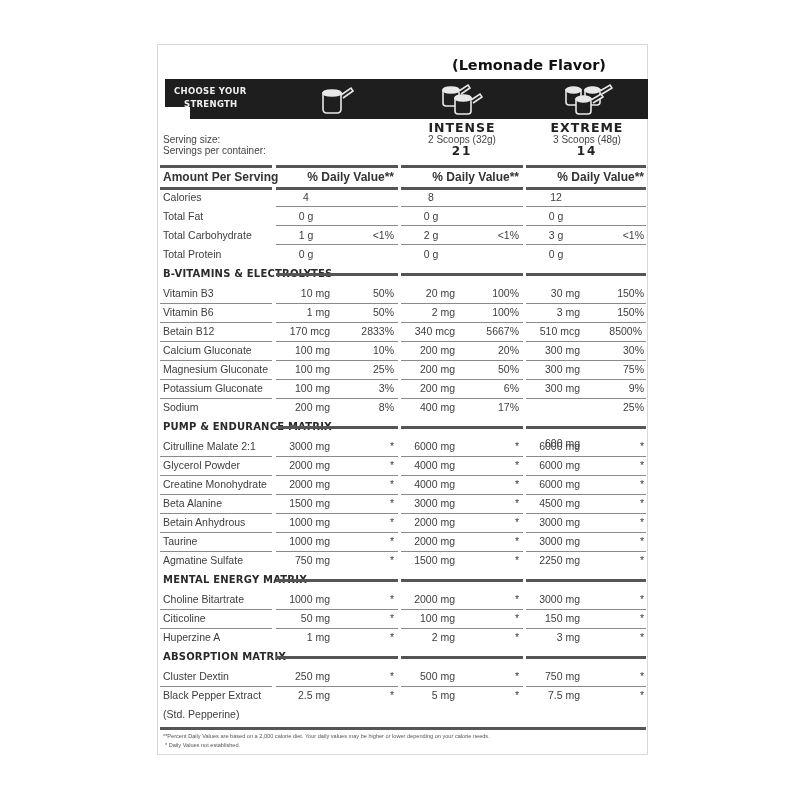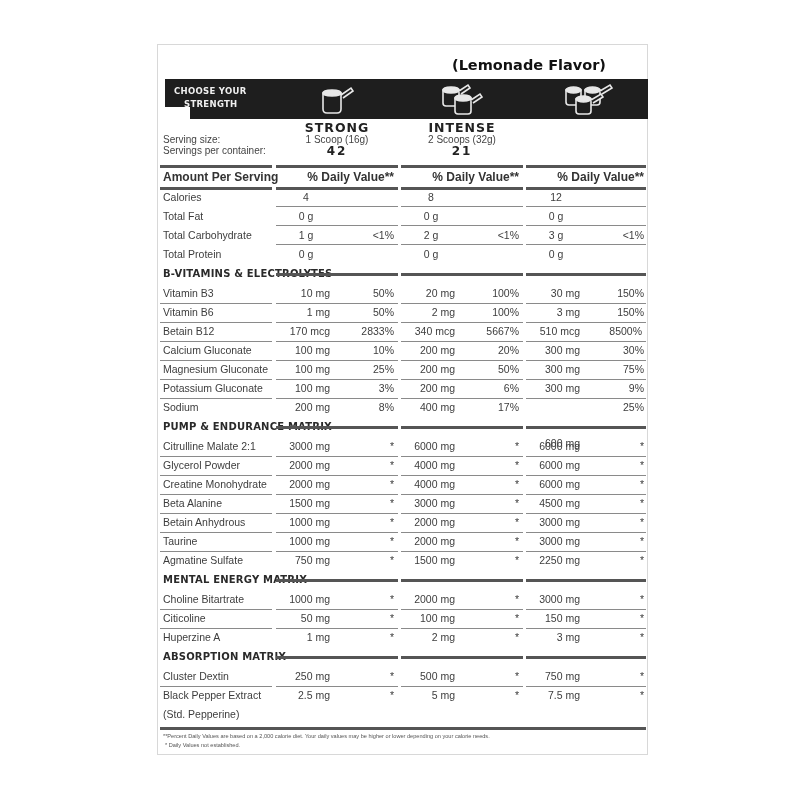--- a/index.html
+++ b/index.html
@@ -77,29 +77,29 @@
         </g>
       </svg>
     </div>
   </div>
   <div class="strength-notch"></div>
 
   <div class="col-heads">
     <div class="serv-label" style="top:13px">Serving size:</div>
     <div class="serv-label" style="top:24px">Servings per container:</div>
 
-    <div class="col-head" style="left:118px; top:0">
-      <div class="col-name">STRONG</div>
-      <div class="col-size">1 Scoop (16g)</div>
-      <div class="col-servings">42</div>
-    </div>
     <div class="col-head" style="left:243px; top:0">
       <div class="col-name">INTENSE</div>
       <div class="col-size">2 Scoops (32g)</div>
       <div class="col-servings">21</div>
+    </div>
+    <div class="col-head" style="left:368px; top:0">
+      <div class="col-name">EXTREME</div>
+      <div class="col-size">3 Scoops (48g)</div>
+      <div class="col-servings">14</div>
     </div>
   </div>
 
   <div id="table">
       <div class="rule-thick" style="left: 2px; width: 112px; top: 120px;"></div>
       <div class="rule-thick" style="left: 118px; width: 122px; top: 120px;"></div>
       <div class="rule-thick" style="left: 243px; width: 122px; top: 120px;"></div>
       <div class="rule-thick" style="left: 368px; width: 120px; top: 120px;"></div>
       <div class="row hdr-row" style="top: 123px;">
         <span class="lbl">Amount Per Serving</span>

